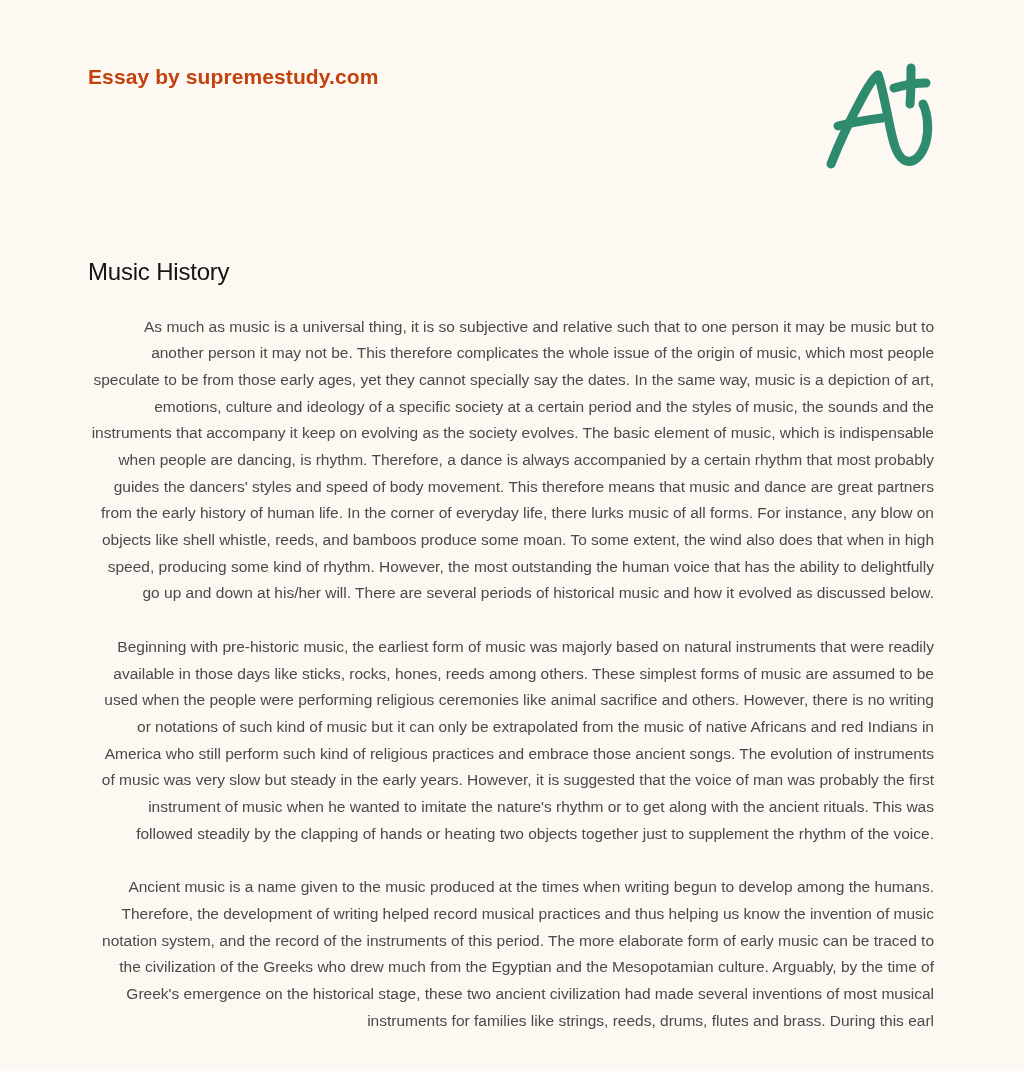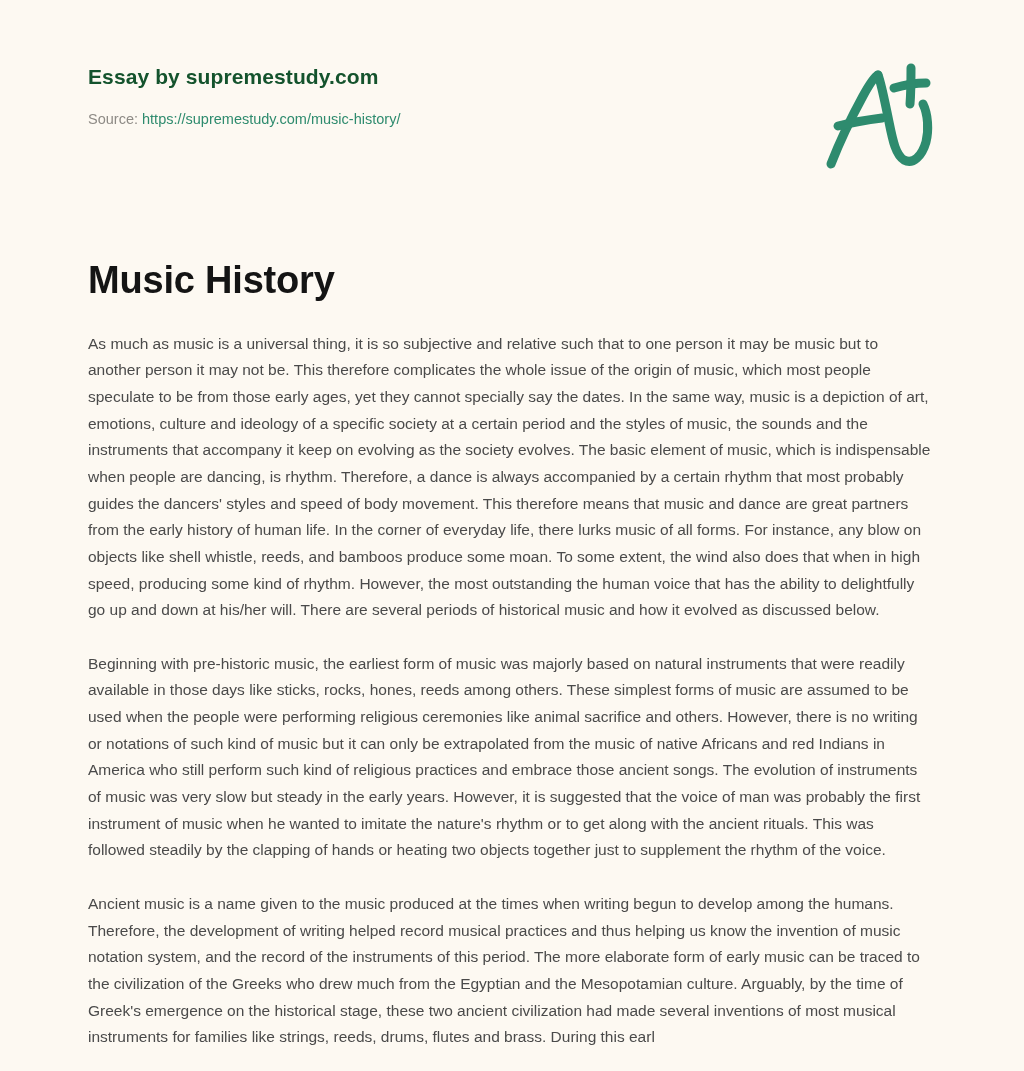--- a/index.html
+++ b/index.html
@@ -26,21 +26,21 @@
   
   .header {
     position: relative;
     padding: 64px 88px 0 88px;
     height: 190px;
     box-sizing: border-box;
   }
   .byline {
     font-size: 21px;
     font-weight: bold;
-    color: #14532d;
+    color: #c2410c;
     letter-spacing: 0.1px;
     margin: 0;
     line-height: 1.2;
   }
   .source-line {
     margin-top: 21px;
     font-size: 14.5px;
     color: #8e8b86;
     line-height: 1.3;
   }
@@ -63,53 +63,49 @@
     width: 100%;
     height: 100%;
   }
 
   
   .article {
     padding: 0 88px;
     box-sizing: border-box;
   }
   .title {
-    font-size: 38px;
-    font-weight: bold;
+    font-size: 24px;
+    font-weight: normal;
     color: #141414;
     margin: 68px 0 0 0;
     line-height: 1.2;
     letter-spacing: -0.2px;
   }
   .section-label {
     font-size: 15.5px;
     color: #4a4a4a;
     margin: 35px 0 0 0;
     line-height: 1.5;
   }
   .body-text {
     font-size: 15.5px;
     color: #4a4a4a;
     line-height: 1.72;
     margin: 27px 0 0 0;
     max-width: 846px;
-    text-align: left;
+    text-align: right;
   }
 </style>
 </head>
 <body>
 
 <div class="page">
 
   <div class="header">
     <div class="byline">Essay by supremestudy.com</div>
-    <div class="source-line">
-      <span class="source-label">Source:</span>
-      <a class="source-url" href="#">https://supremestudy.com/music-history/</a>
-    </div>
 
     <div class="logo">
       <svg viewBox="0 0 128 118" xmlns="http://www.w3.org/2000/svg" aria-hidden="true">
         <g fill="none" stroke="#2e8b6e" stroke-linecap="round" stroke-linejoin="round">
 
           <path d="M13 104 C20 86 33 58 45 36 C51 25 56 17 60 15" stroke-width="9"></path>
 
           <path d="M60 15 C63 22 67 42 71 62 C75 82 78 95 86 100 C95 105 104 96 108 82 C111 70 110 54 105 44" stroke-width="9"></path>
 
           <path d="M20 66 C32 63 48 60 64 58" stroke-width="9"></path>

